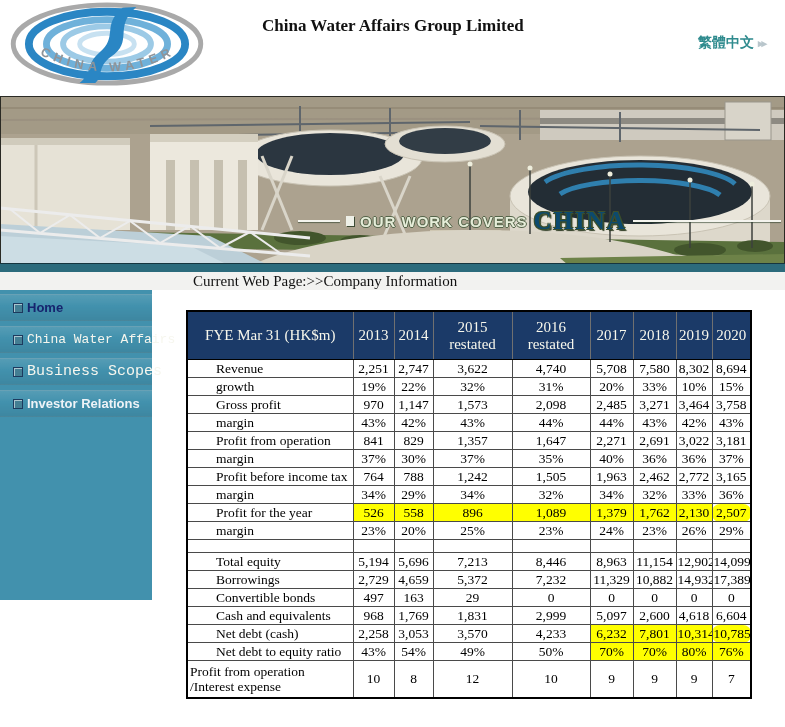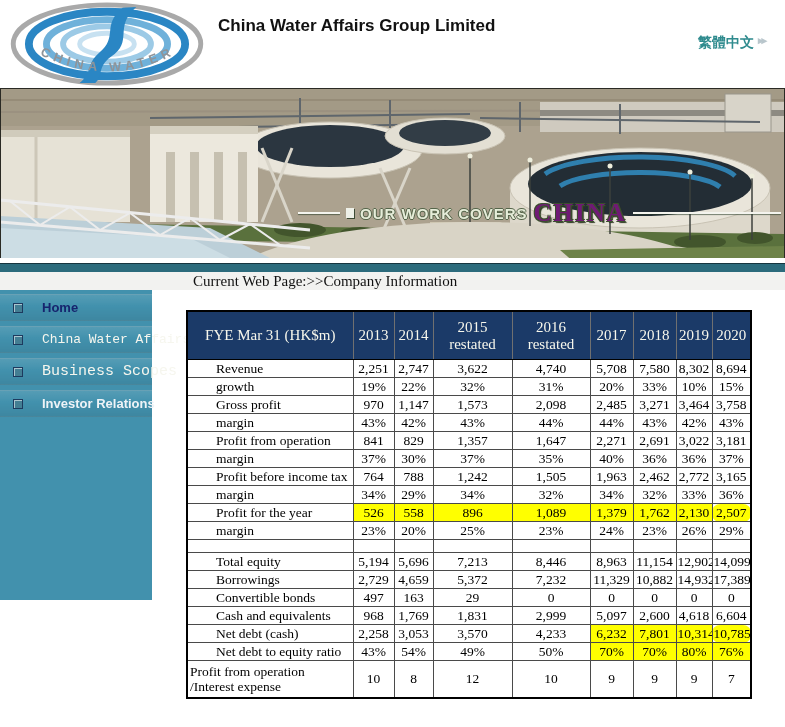--- a/index.html
+++ b/index.html
@@ -5,52 +5,52 @@
   html,body{margin:0;padding:0;}
   body{
     width:785px;height:727px;position:relative;overflow:hidden;
     background:#ffffff;font-family:"Liberation Serif",serif;
   }
   
   .header{position:absolute;top:0;left:0;width:785px;height:88px;background:#fff;}
   .logo{position:absolute;top:2px;left:8px;width:198px;height:84px;cursor:pointer;}
   .titles{position:absolute;left:218px;top:10px;}
   .title-zh{font-family:"Liberation Sans",sans-serif;font-weight:bold;font-size:29px;color:#111;letter-spacing:2px;line-height:34px;}
-  .title-en{font-family:Liberation Sans, sans-serif;font-weight:bold;font-size:17px;color:#111;margin-top:6px;}
+  .title-en{font-family:Liberation Serif, serif;font-weight:bold;font-size:17px;color:#111;margin-top:6px;margin-left:44px;}
   .lang{position:absolute;right:20px;top:34px;font-family:"Liberation Sans",sans-serif;
-    font-weight:bold;font-size:14px;color:#2f8b8e;cursor:pointer;display:flex;gap:4px;}
+    font-weight:bold;font-size:14px;color:#2f8b8e;cursor:pointer;display:flex;align-items:center;gap:4px;}
   .lang .arrows{color:#b9c6cc;font-size:11px;letter-spacing:-2px;}
   
-  .banner{position:absolute;top:88px;left:0;width:785px;height:170px;overflow:hidden;background:#aca28f;}
+  .banner{position:absolute;top:96px;left:0;width:785px;height:170px;overflow:hidden;background:#aca28f;}
   .banner svg{display:block;}
   .slogan{position:absolute;left:298px;right:4px;top:114px;height:22px;display:flex;align-items:center;gap:6px;}
   .slogan .line{height:2px;background:#f4f4ee;box-shadow:0 1px 1px rgba(40,60,40,.6);}
   .slogan .line.l{width:42px;}
   .slogan .line.r{flex:1;}
   .slogan .sq{width:8px;height:10px;background:#eef0e8;box-shadow:1px 1px 0 #3c4a34;}
   .slogan-prefix{
     font-family:"Liberation Sans",sans-serif;font-weight:bold;font-size:15px;letter-spacing:1px;color:#e6edd9;
     text-shadow:1px 0 #55654a,-1px 0 #55654a,0 1px #55654a,0 -1px #55654a;white-space:nowrap;}
   .slogan-highlight{
-    font-family:"Liberation Serif",serif;font-weight:bold;font-size:25px;letter-spacing:2px;color:#701a75;
+    font-family:"Liberation Serif",serif;font-weight:bold;font-size:25px;letter-spacing:2px;color:#0c4a6e;
     text-shadow:1px 1px 0 #3c4f2e,-1px -1px 0 #3c4f2e,1px -1px 0 #3c4f2e,-1px 1px 0 #3c4f2e,2px 2px 1px #2c3a22;
     white-space:nowrap;line-height:20px;}
   
   .tealbar{position:absolute;top:263px;left:0;width:785px;height:9px;background:#2c6b7c;border-top:1px solid #16353f;}
   .breadcrumb{position:absolute;top:272px;left:0;width:785px;height:18px;background:#f2f2f0;
     font-size:15px;color:#111;line-height:18px;padding:0;}
   .breadcrumb span{margin-left:193px;}
   
   .sidebar{position:absolute;top:290px;left:0;width:152px;height:310px;background:#4291ad;padding-top:4px;box-sizing:border-box;}
   .sb-item{position:relative;height:25px;margin:0 0 5px 0;display:flex;align-items:center;cursor:pointer;
     background:linear-gradient(to bottom,rgba(255,255,255,.10),rgba(255,255,255,0) 45%,rgba(0,0,0,.07));
     border-top:1px solid rgba(255,255,255,.22);border-bottom:1px solid rgba(0,0,0,.14);}
   .sb-bullet{width:8px;height:8px;margin-left:13px;background:#437e93;
     border:1px solid #1d3a5e;box-shadow:inset 1px 1px 0 rgba(255,255,255,.55);flex:0 0 auto;}
-  .sb-label{margin-left:19px;white-space:nowrap;text-align:center;}
+  .sb-label{margin-left:4px;white-space:nowrap;text-align:center;}
   .sb-item.f-mono .sb-label{font-family:"Liberation Mono",monospace;font-size:13px;color:#f6f6ee;}
   .sb-item.f-mono.big .sb-label{font-size:15px;}
   .sb-item.f-sans .sb-label{font-family:"Liberation Sans",sans-serif;font-weight:bold;font-size:13px;color:#eef3f7;}
   .sb-item.active .sb-label{font-family:"Liberation Sans",sans-serif;font-weight:bold;font-size:13px;color:#16246e;}
   
   .table-wrap{position:absolute;top:310px;left:186px;}
   table.fin{border-collapse:collapse;table-layout:fixed;width:565px;border:2px solid #000;background:#fff;}
   table.fin col.c-label{width:166px;}
   table.fin col.c-y13{width:41px;} table.fin col.c-y14{width:39px;}
   table.fin col.c-y15{width:79px;} table.fin col.c-y16{width:78px;}

